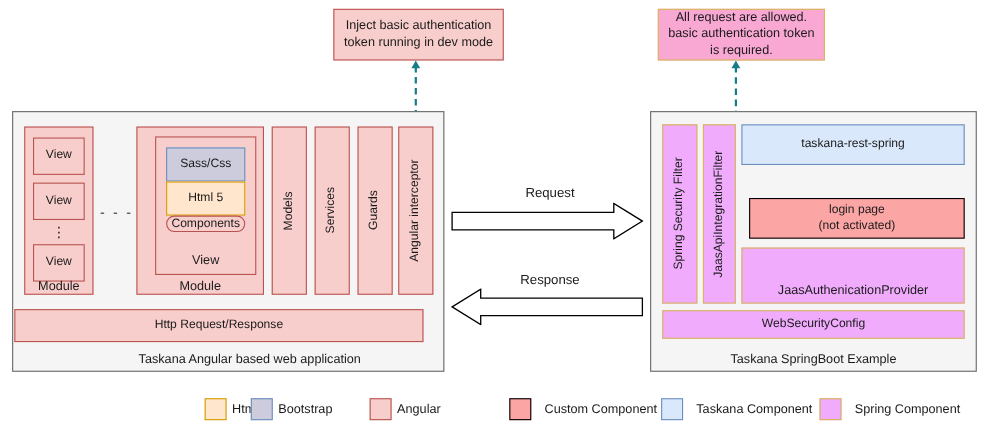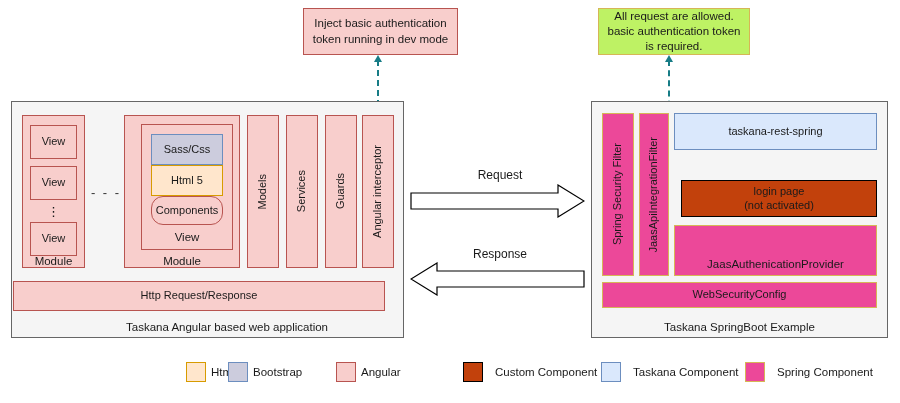--- a/index.html
+++ b/index.html
@@ -21,34 +21,34 @@
     display:flex;align-items:center;justify-content:center;
     text-align:center;
     font-size:11px;line-height:1.25;
   }
   .vbox{writing-mode:vertical-rl;transform:rotate(180deg);}
 
   
   .angular   {background:#f8cecc;border:1px solid #b85450;}
   .bootstrap {background:#ccccdd;border:1px solid #6c8ebf;}
   .html5     {background:#ffe6cc;border:1px solid #d79b00;}
-  .spring    {background:#ec4899;border:1px solid #d6b656;justify-content:center;}
+  .spring    {background:#f0abfc;border:1px solid #d6b656;justify-content:center;}
   .taskana   {background:#dae8fc;border:1px solid #6c8ebf;}
-  .custom    {background:#c2410c;border:1px solid #000000;}
+  .custom    {background:#fca5a5;border:1px solid #000000;}
   .panel     {background:#f5f5f5;border:1px solid #666666;}
 
   
   .callout{
     position:absolute;box-sizing:border-box;
     display:flex;align-items:center;justify-content:center;
     text-align:center;font-size:11.5px;line-height:1.32;
     padding:3px 5px;
   }
   .callout.pink{background:#f8cecc;border:1px solid #b85450;}
-  .callout.yellow{background:#bef264;border:1px solid #d6b656;}
+  .callout.yellow{background:#f9a8d4;border:1px solid #d6b656;}
 
   
   .dotline{
     position:absolute;
     border-left:2px dashed #177c86;
     width:0;
   }
   .dotarrow{
     position:absolute;
     width:0;height:0;
@@ -113,21 +113,21 @@
   <div class="dots" style="left:90px;top:183px;width:32px;height:18px;">- - -</div>
 
   <div class="box angular" style="left:124px;top:115px;width:116px;height:153px;"></div>
   <div class="box angular" style="left:141px;top:124px;width:92px;height:126px;"></div>
   <div class="box bootstrap" style="left:151px;top:134px;width:72px;height:31px;">
     <span>Sass/Css</span>
   </div>
   <div class="box html5" style="left:151px;top:165px;width:72px;height:31px;">
     <span>Html 5</span>
   </div>
-  <div class="box angular" style="left:151px;top:196px;width:72px;height:29px;border-radius:12px;">
+  <div class="box angular" style="left:151px;top:196px;width:72px;height:15px;border-radius:12px;">
     <span>Components</span>
   </div>
   <div class="label-plain" style="left:141px;top:228px;width:92px;height:18px;">View</div>
   <div class="label-plain" style="left:124px;top:253px;width:116px;height:16px;">Module</div>
 
   <div class="box angular" style="left:247px;top:115px;width:32px;height:153px;">
     <span class="vbox">Models</span>
   </div>
   <div class="box angular" style="left:286px;top:115px;width:32px;height:153px;">
     <span class="vbox">Services</span>

